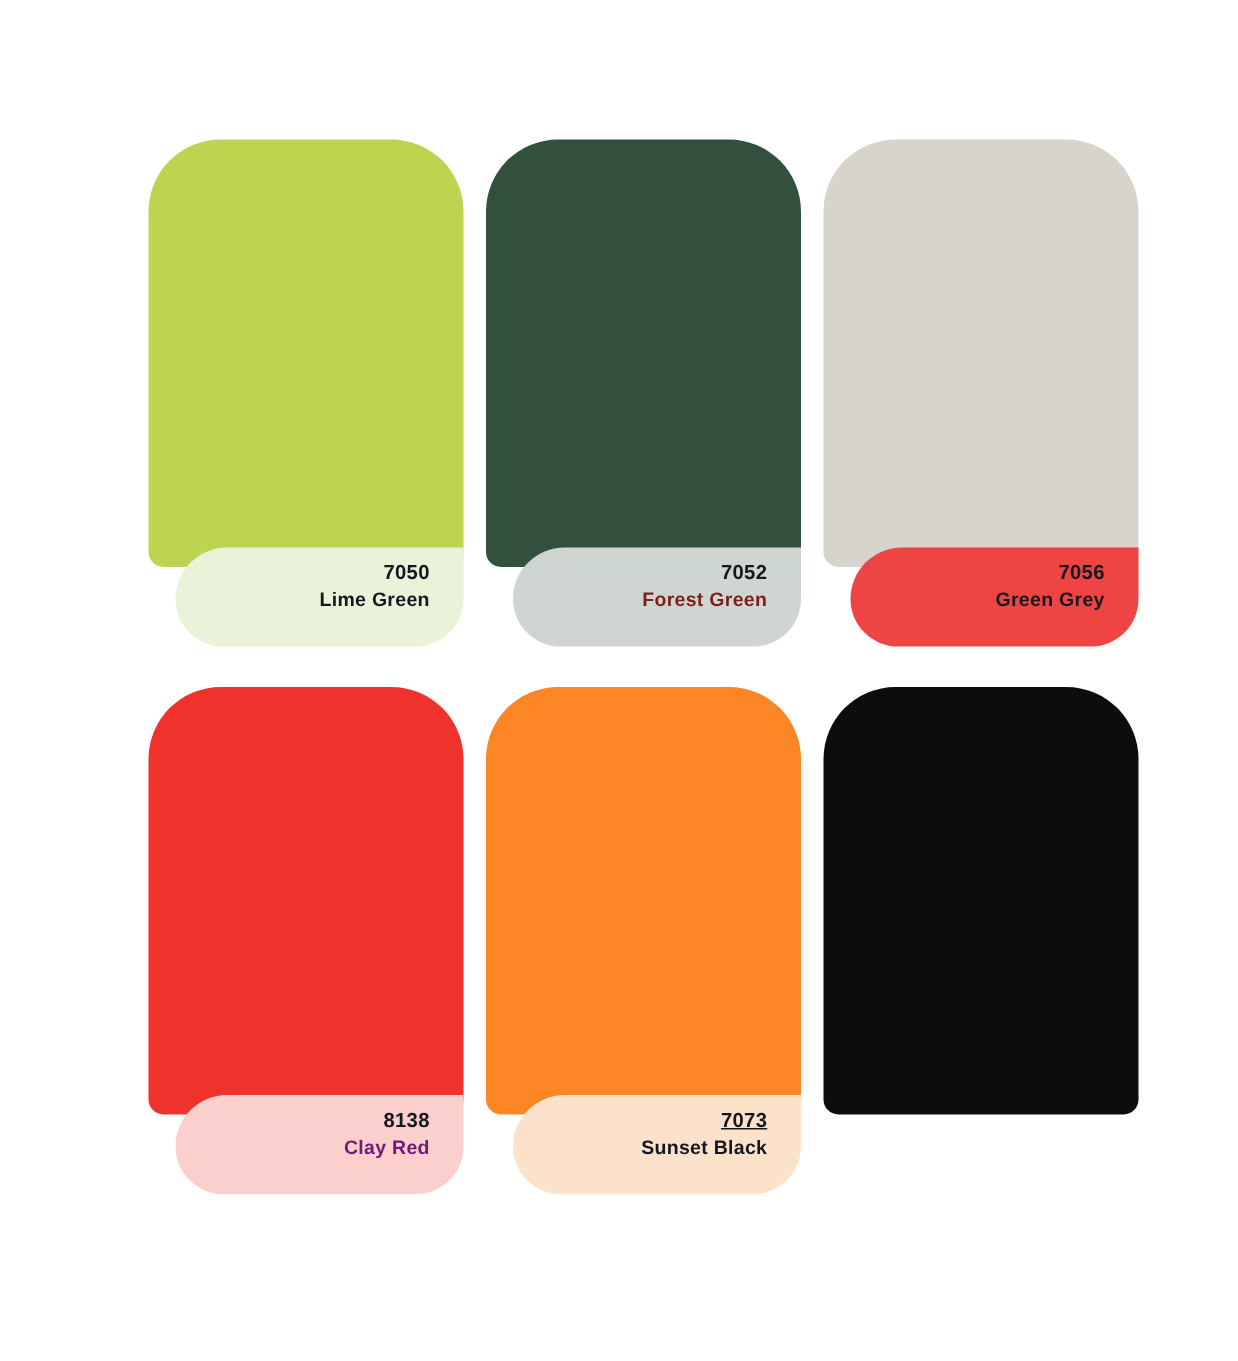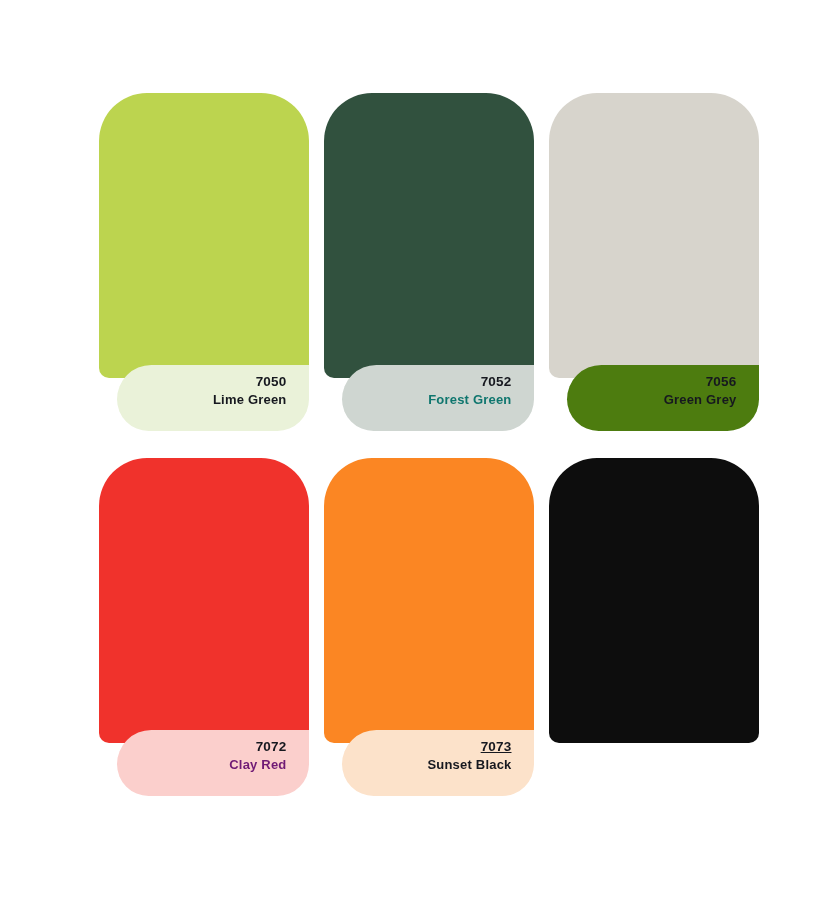--- a/index.html
+++ b/index.html
@@ -105,36 +105,36 @@
       <div class="swatch-label" style="background: rgb(234, 242, 217);">
         <span class="swatch-code" style="color: rgb(22, 24, 31);">7050</span>
         <span class="swatch-name" style="color: rgb(22, 24, 31);">Lime Green</span>
       </div>
     </div>
 
     <div class="swatch">
       <div class="swatch-body" style="background: rgb(49, 81, 62);"></div>
       <div class="swatch-label" style="background: rgb(207, 214, 209);">
         <span class="swatch-code" style="color: rgb(22, 24, 31);">7052</span>
-        <span class="swatch-name" style="color: #0f766e;">Forest Green</span>
+        <span class="swatch-name" style="color: #7f1d1d;">Forest Green</span>
       </div>
     </div>
 
     <div class="swatch">
       <div class="swatch-body" style="background: rgb(215, 212, 204);"></div>
-      <div class="swatch-label" style="background: #4d7c0f;">
+      <div class="swatch-label" style="background: #ef4444;">
         <span class="swatch-code" style="color: rgb(22, 24, 31);">7056</span>
         <span class="swatch-name" style="color: rgb(22, 24, 31);">Green Grey</span>
       </div>
     </div>
 
     <div class="swatch">
       <div class="swatch-body" style="background: rgb(240, 50, 44);"></div>
       <div class="swatch-label" style="background: rgb(251, 207, 204);">
-        <span class="swatch-code" style="color: rgb(22, 24, 31);">7072</span>
+        <span class="swatch-code" style="color: rgb(22, 24, 31);">8138</span>
         <span class="swatch-name" style="color: #701a75;">Clay Red</span>
       </div>
     </div>
 
     <div class="swatch">
       <div class="swatch-body" style="background: rgb(251, 134, 35);"></div>
       <div class="swatch-label" style="background: rgb(252, 226, 202);">
         <span class="swatch-code" style="color: rgb(22, 24, 31); text-decoration: underline;">7073</span>
         <span class="swatch-name" style="color: rgb(22, 24, 31);">Sunset Black</span>
       </div>

